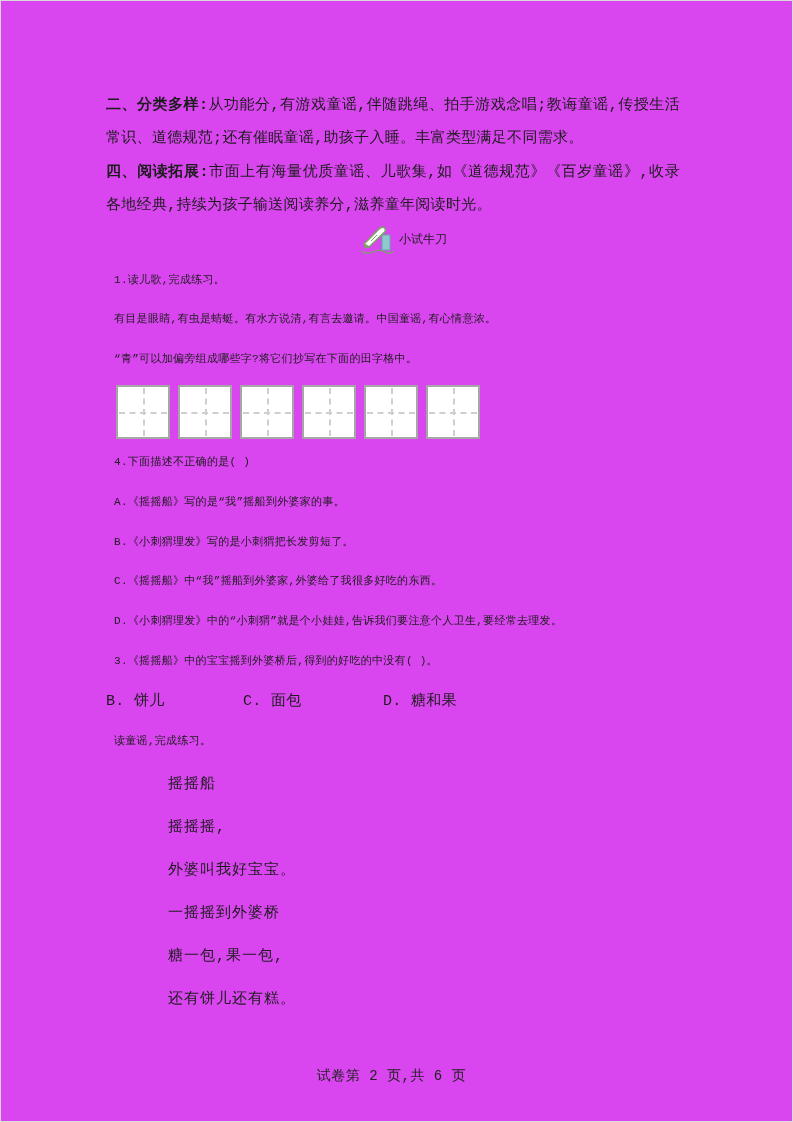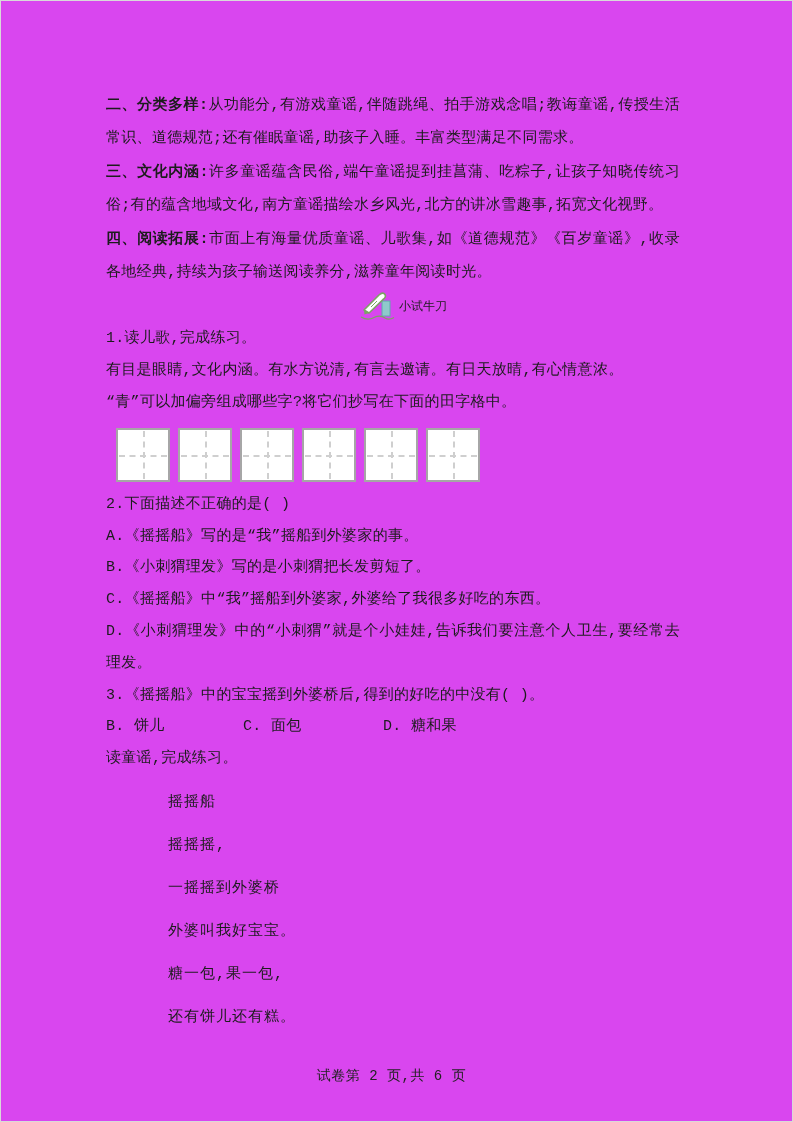--- a/index.html
+++ b/index.html
@@ -23,21 +23,21 @@
     letter-spacing:0.3px;
   }
   .intro-label { font-weight:bold; }
   .marker-row {
     display:flex; justify-content:center; align-items:center;
     height:34px;
     transform:translateX(10px);
     font-size:12px;
   }
   .marker-row svg { display:block; margin-right:2px; }
-  p.qline { margin:0; font-size:15px; line-height:31.8px; text-align:justify; letter-spacing:0.3px; }
+  p.qline { margin:8px; font-size:11px; line-height:31.8px; text-align:justify; letter-spacing:0.3px; }
   .grid-row { display:flex; gap:8px; margin:9px 0 7px 10px; }
   .tzg {
     width:50px; height:50px;
     border:2px solid #a6a6a6;
     position:relative;
     background:#ffffff;
     box-sizing:content-box;
   }
   .tzg::before {
     content:""; position:absolute; left:1px; right:1px; top:50%;
@@ -65,68 +65,67 @@
   }
 </style>
 </head>
 <body>
 
 <div class="page">
   <div class="content">
 
     <p class="line"><span class="intro-label">二、分类多样:</span><span>从功能分,有游戏童谣,伴随跳绳、拍手游戏念唱;教诲童谣,传授生活常识、道德规范;还有催眠童谣,助孩子入睡。丰富类型满足不同需求。</span></p>
 
-    <p class="line"><span class="intro-label">三、文化内涵:</span><span>许多童谣蕴含民俗,端午童谣提到挂菖蒲、吃粽子,让孩子知晓传统习俗;有的蕴含地域文化,南方童谣描绘水乡风光,北方的讲冰雪趣事,拓宽文化视野。</span></p>
 
     <p class="line"><span class="intro-label">四、阅读拓展:</span><span>市面上有海量优质童谣、儿歌集,如《道德规范》《百岁童谣》,收录各地经典,持续为孩子输送阅读养分,滋养童年阅读时光。</span></p>
 
     <div class="marker-row">
       <svg width="38" height="32" viewBox="0 0 38 32" aria-hidden="true">
         <rect x="23" y="11" width="8" height="15" fill="#8fc9cb" stroke="#5fa9ad" stroke-width="1"></rect>
         <path d="M5 20 L20 5 Q24 1.5 26 4.5 Q27.5 7 24 9.5 L10 23 Z" fill="#ffffff" stroke="#7ba463" stroke-width="1.6" stroke-linejoin="round"></path>
         <path d="M5 20 L10 23 L5.5 24.5 Z" fill="#7ba463"></path>
         <path d="M12 17 L18 11" fill="none" stroke="#7ba463" stroke-width="1"></path>
         <path d="M2 27 Q9 31 15 27.5 Q21 24.5 26 28 Q30 30.5 35 27.5" fill="none" stroke="#7ba463" stroke-width="1.2"></path>
       </svg>
       <span>小试牛刀</span>
     </div>
 
     <p class="qline">1.读儿歌,完成练习。</p>
-    <p class="qline">有目是眼睛,文化内涵。有水方说清,有言去邀请。有日天放晴,有心情意浓。</p>
+    <p class="qline">有目是眼睛,有虫是蜻蜓。有水方说清,有言去邀请。中国童谣,有心情意浓。</p>
     <p class="qline">“青”可以加偏旁组成哪些字?将它们抄写在下面的田字格中。</p>
 
     <div class="grid-row">
       <div class="tzg"></div>
       <div class="tzg"></div>
       <div class="tzg"></div>
       <div class="tzg"></div>
       <div class="tzg"></div>
       <div class="tzg"></div>
     </div>
 
-    <p class="qline">2.下面描述不正确的是(  )</p>
+    <p class="qline">4.下面描述不正确的是(  )</p>
     <p class="qline">A.《摇摇船》写的是“我”摇船到外婆家的事。</p>
     <p class="qline">B.《小刺猬理发》写的是小刺猬把长发剪短了。</p>
     <p class="qline">C.《摇摇船》中“我”摇船到外婆家,外婆给了我很多好吃的东西。</p>
     <p class="qline">D.《小刺猬理发》中的“小刺猬”就是个小娃娃,告诉我们要注意个人卫生,要经常去理发。</p>
 
     <p class="qline">3.《摇摇船》中的宝宝摇到外婆桥后,得到的好吃的中没有(  )。</p>
     <div class="opt-row">
       <span>B. 饼儿</span>
       <span>C. 面包</span>
       <span>D. 糖和果</span>
     </div>
 
     <p class="qline">读童谣,完成练习。</p>
 
     <div class="rhyme">
       <p>摇摇船</p>
       <p>摇摇摇,</p>
+      <p>外婆叫我好宝宝。</p>
       <p>一摇摇到外婆桥</p>
-      <p>外婆叫我好宝宝。</p>
       <p>糖一包,果一包,</p>
       <p>还有饼儿还有糕。</p>
     </div>
 
   </div>
 
   <div class="footer">试卷第 2 页,共 6 页</div>
 </div>
 
 </body></html>

